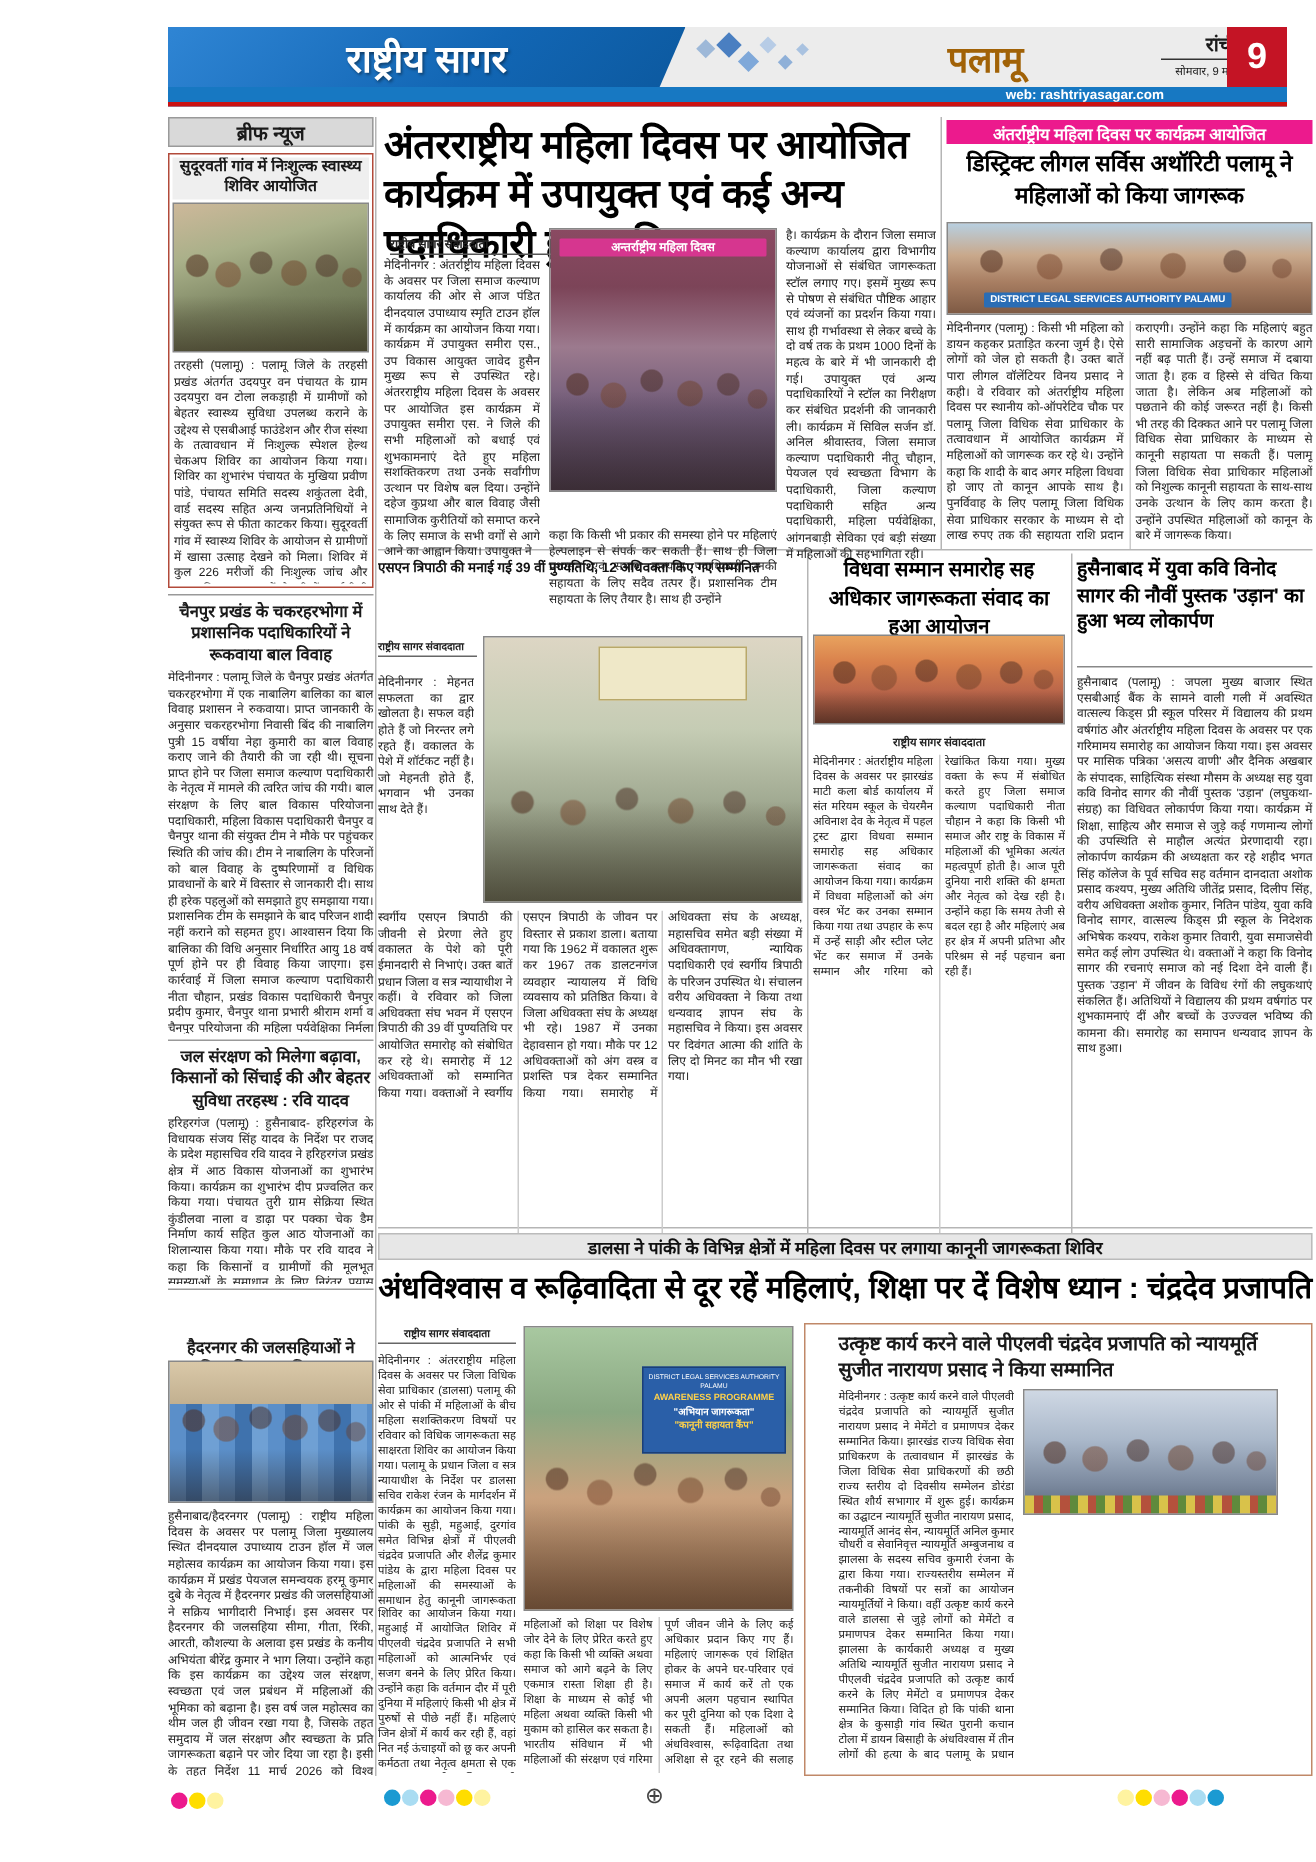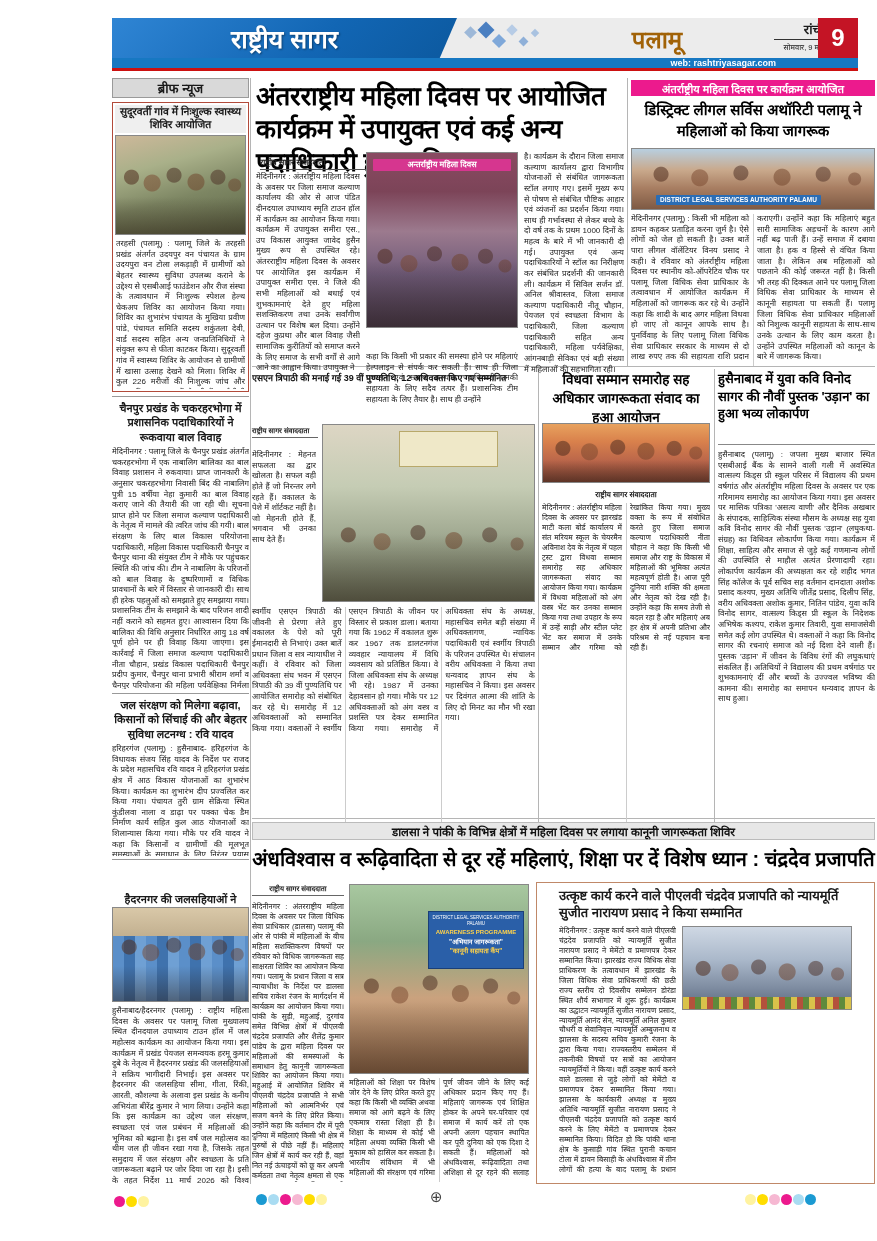--- a/index.html
+++ b/index.html
@@ -136,21 +136,21 @@
     <div class="body-text abs" style="left:3px;top:136px;width:129px;height:150px;">तरहसी (पलामू) : पलामू जिले के तरहसी प्रखंड अंतर्गत उदयपुर वन पंचायत के ग्राम उदयपुरा वन टोला लकड़ाही में ग्रामीणों को बेहतर स्वास्थ्य सुविधा उपलब्ध कराने के उद्देश्य से एसबीआई फाउंडेशन और रीज संस्था के तत्वावधान में निःशुल्क स्पेशल हेल्थ चेकअप शिविर का आयोजन किया गया। शिविर का शुभारंभ पंचायत के मुखिया प्रवीण पांडे, पंचायत समिति सदस्य शकुंतला देवी, वार्ड सदस्य सहित अन्य जनप्रतिनिधियों ने संयुक्त रूप से फीता काटकर किया। सुदूरवर्ती गांव में स्वास्थ्य शिविर के आयोजन से ग्रामीणों में खासा उत्साह देखने को मिला। शिविर में कुल 226 मरीजों की निःशुल्क जांच और इलाज किया गया। इसमें दो मरीजों का ईसीजी तथा 15 मरीजों का रक्त जांच कर आवश्यकतानुसार मुफ्त दवा भी उपलब्ध कराई गई। इस अवसर पर अधिकारियों ने कहा कि तरहसी प्रखंड के अत्यंत पिछड़े और सुदूरवर्ती क्षेत्रों के 20 गांवों में प्रत्येक माह दो स्वास्थ्य शिविर लगाए जाते हैं। इसके अलावा हर तीन माह पर स्पेशल हेल्थ चेकअप शिविर का आयोजन कर ग्रामीणों को चिकित्सीय सुविधाएं उपलब्ध कराई जाती हैं, जिससे लोगों को काफी राहत मिली है। शिविर में चिकित्सकों की टीम ने मरीजों की जांच कर स्वास्थ्य संबंधी आवश्यक परामर्श भी दिया। चिकित्सक दल में स्त्री रोग विशेषज्ञ डॉ. आरती वर्मा, नेत्र रोग विशेषज्ञ डॉ. रंजना कुमारी, हड्डी रोग विशेषज्ञ डॉ. नीरज कुमार, जनरल फिजिशियन व लैब टेक्नीशियन राजकिशोर कुमार, एएनएम सहित अन्य स्वास्थ्यकर्मी शामिल रहे। संचालक कुमार सिंह ने बताया कि वर्णित 20 गांवों में हर माह स्वास्थ्य शिविर आयोजित किया जाता है। साथ ही समय-समय पर स्वच्छता जागरूकता शिविर लगाकर ग्रामीणों को जागरूक किया जाता है और स्वास्थ्य संबंधी जानकारी भी दी जाती है।</div>
   </div>
 
   <div class="abs lsep" style="left:112px;top:396px;width:137px;"></div>
 
   <div class="abs lc-hl" style="left:112px;top:401px;width:137px;height:42px;">चैनपुर प्रखंड के चकरहरभोगा में प्रशासनिक पदाधिकारियों ने रूकवाया बाल विवाह</div>
   <div class="abs body-text" style="left:112px;top:447px;width:137px;height:242px;">मेदिनीनगर : पलामू जिले के चैनपुर प्रखंड अंतर्गत चकरहरभोगा में एक नाबालिग बालिका का बाल विवाह प्रशासन ने रुकवाया। प्राप्त जानकारी के अनुसार चकरहरभोगा निवासी बिंद की नाबालिग पुत्री 15 वर्षीया नेहा कुमारी का बाल विवाह कराए जाने की तैयारी की जा रही थी। सूचना प्राप्त होने पर जिला समाज कल्याण पदाधिकारी के नेतृत्व में मामले की त्वरित जांच की गयी। बाल संरक्षण के लिए बाल विकास परियोजना पदाधिकारी, महिला विकास पदाधिकारी चैनपुर व चैनपुर थाना की संयुक्त टीम ने मौके पर पहुंचकर स्थिति की जांच की। टीम ने नाबालिग के परिजनों को बाल विवाह के दुष्परिणामों व विधिक प्रावधानों के बारे में विस्तार से जानकारी दी। साथ ही हरेक पहलुओं को समझाते हुए समझाया गया। प्रशासनिक टीम के समझाने के बाद परिजन शादी नहीं कराने को सहमत हुए। आश्वासन दिया कि बालिका की विधि अनुसार निर्धारित आयु 18 वर्ष पूर्ण होने पर ही विवाह किया जाएगा। इस कार्रवाई में जिला समाज कल्याण पदाधिकारी नीता चौहान, प्रखंड विकास पदाधिकारी चैनपुर प्रदीप कुमार, चैनपुर थाना प्रभारी श्रीराम शर्मा व चैनपुर परियोजना की महिला पर्यवेक्षिका निर्मला कुमारी की महत्वपूर्ण भूमिका रही।</div>
 
   <div class="abs lsep" style="left:112px;top:693px;width:137px;"></div>
 
-  <div class="abs lc-hl" style="left:112px;top:698px;width:137px;height:42px;">जल संरक्षण को मिलेगा बढ़ावा, किसानों को सिंचाई की और बेहतर सुविधा लटनग्ध : रवि यादव</div>
+  <div class="abs lc-hl" style="left:112px;top:698px;width:137px;height:42px;">जल संरक्षण को मिलेगा बढ़ावा, किसानों को सिंचाई की और बेहतर सुविधा तरहस्ध : रवि यादव</div>
   <div class="abs body-text" style="left:112px;top:744px;width:137px;height:112px;">हरिहरगंज (पलामू) : हुसैनाबाद- हरिहरगंज के विधायक संजय सिंह यादव के निर्देश पर राजद के प्रदेश महासचिव रवि यादव ने हरिहरगंज प्रखंड क्षेत्र में आठ विकास योजनाओं का शुभारंभ किया। कार्यक्रम का शुभारंभ दीप प्रज्वलित कर किया गया। पंचायत तुरी ग्राम सेक्रिया स्थित कुंडीलवा नाला व डाढ़ा पर पक्का चेक डैम निर्माण कार्य सहित कुल आठ योजनाओं का शिलान्यास किया गया। मौके पर रवि यादव ने कहा कि किसानों व ग्रामीणों की मूलभूत समस्याओं के समाधान के लिए निरंतर प्रयास किए जा रहे हैं। इन योजनाओं के निर्माण से जल संरक्षण को बढ़ावा मिलने के साथ-साथ किसानों को सिंचाई की बेहतर सुविधा मिलेगी। कार्यक्रम में ग्रामीणों के साथ-साथ पंचायत में प्रखंड क्षेत्र के राजद कार्यकर्ता उपस्थित थे। इस मौके पर प्रखंड अध्यक्ष महेन्द्र यादव, कुशवाहा संगीत, जिला प्रवक्ता पासवान, संजय यादव, बुधन सिंह यादव, अशोक कुमार, कलामुद्दीन खान, राजेंद्र यादव, ई. संजय कुमार, मुकेश कुमार यादव, आनंद चंद्रवंशी, महेंद्र भुइया, अहसानुल हक, जानू चौधरी, हरिदर्शन सिंह, होटेलाल गुप्ता, उमा यादव, लखन यादव, कमलेश यादव, अवधेश यादव समेत कार्यक्रम में ग्रामीणों के साथ-साथ बड़ी संख्या में राजद कार्यकर्ता उपस्थित थे।</div>
 
   <div class="abs lsep" style="left:112px;top:859px;width:137px;"></div>
 
   <div class="abs lc-hl" style="left:112px;top:892px;width:137px;height:40px;">हैदरनगर की जलसहियाओं ने महिला दिवस पर किया जल महोत्सव आयोजित</div>
   <div class="photo" style="left:112px;top:907px;width:137px;height:95px;background:repeating-linear-gradient(90deg,#5b8fc9 0 11px,#3f72ad 11px 22px,#6fa0d4 22px 33px);">
     <div style="position:absolute;left:0;right:0;top:0;height:28px;background:linear-gradient(#d9c8a8,#c2b090);"></div>
     <div class="crowd-dots"></div>
       <div class="shade"></div>
   </div>

